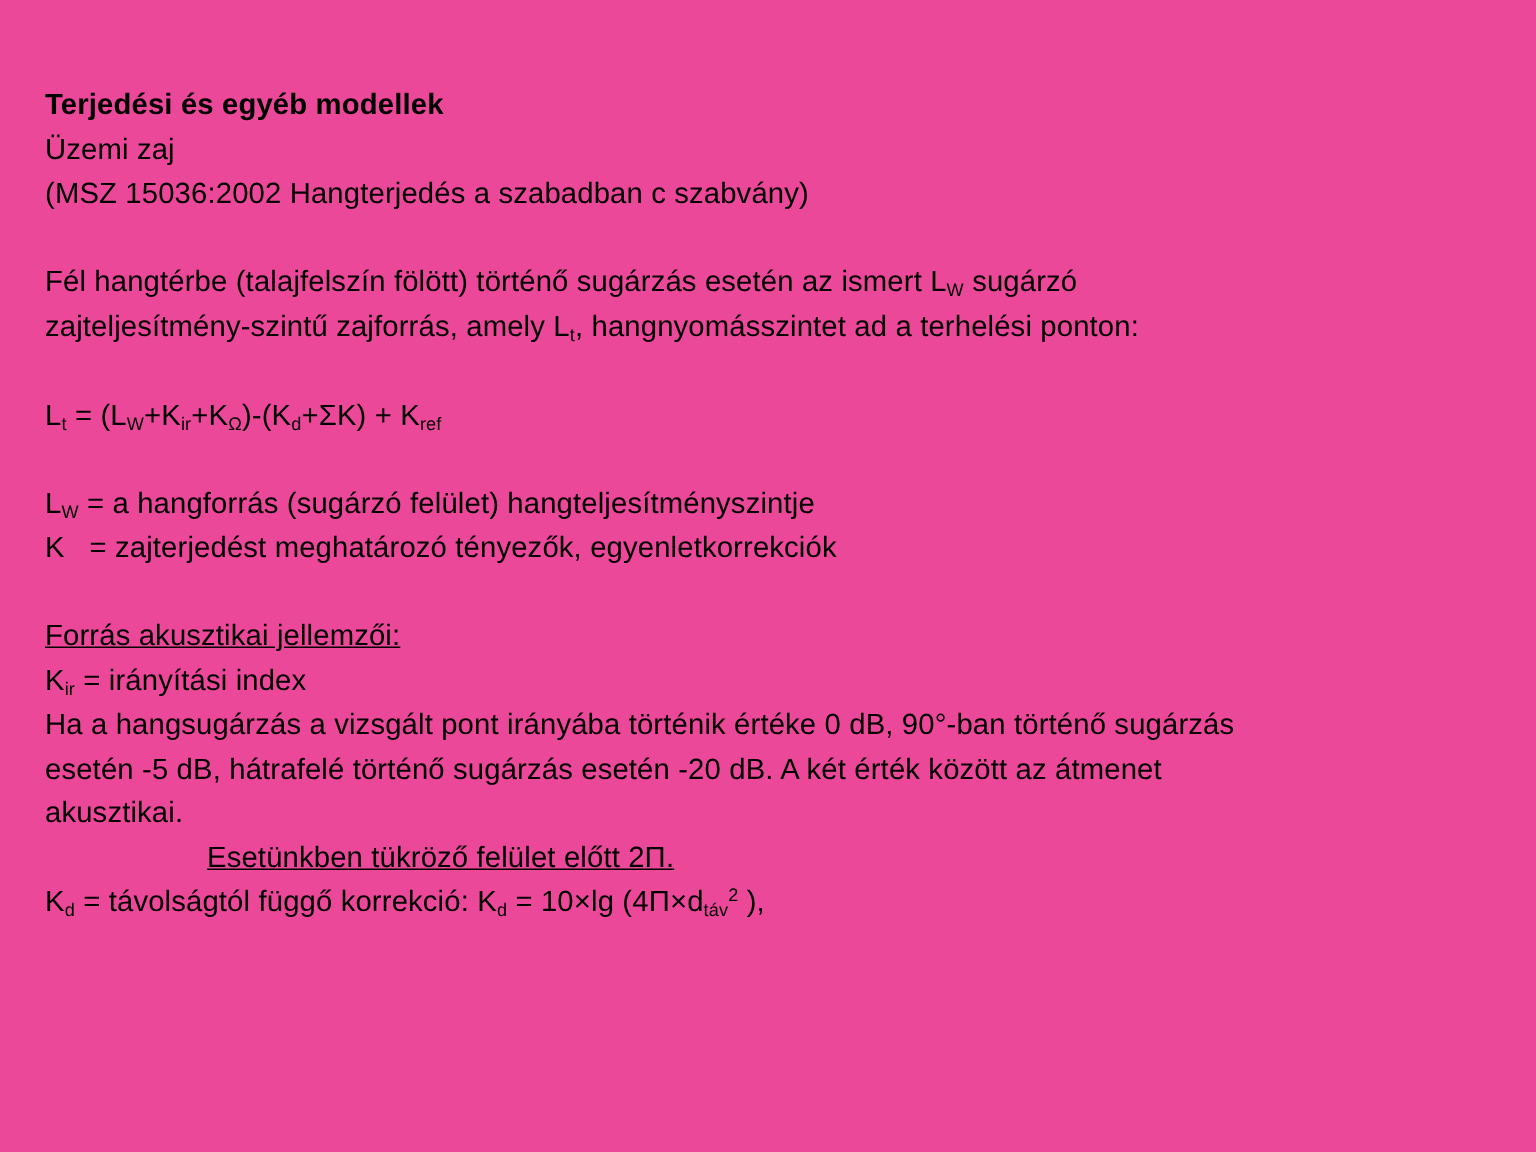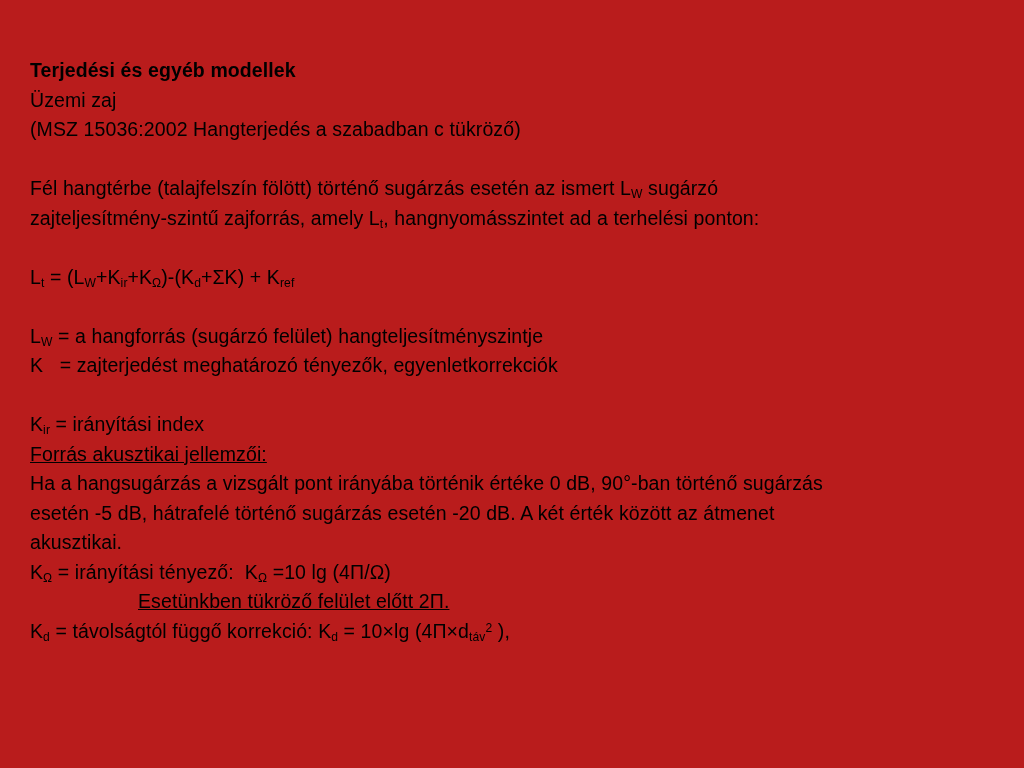--- a/index.html
+++ b/index.html
@@ -11,21 +11,21 @@
     width: 1024px;
     height: 768px;
     font-family: "Liberation Sans", sans-serif;
     color: #000000;
     overflow: hidden;
   }
   #slide {
     position: relative;
     width: 1024px;
     height: 768px;
-    background: #b91c1c;
+    background: #ec4899;
     box-sizing: border-box;
     padding: 56px 30px 0 30px;
   }
   .content {
     font-size: 19.5px;
     line-height: 29.5px;
     letter-spacing: 0.1px;
   }
   .line {
     white-space: pre-wrap;
@@ -56,41 +56,40 @@
   }
 </style>
 </head>
 <body>
 
 <div id="slide">
   <div class="content">
 
     <div class="line bold">Terjedési és egyéb modellek</div>
     <div class="line">Üzemi zaj</div>
-    <div class="line">(MSZ 15036:2002 Hangterjedés a szabadban c tükröző)</div>
+    <div class="line">(MSZ 15036:2002 Hangterjedés a szabadban c szabvány)</div>
 
     <div class="blank"></div>
 
     <div class="line"><span>Fél hangtérbe (talajfelszín fölött) történő sugárzás esetén az ismert L</span><sub>W</sub><span> sugárzó</span></div>
     <div class="line"><span>zajteljesítmény-szintű zajforrás, amely L</span><sub>t</sub><span>, hangnyomásszintet ad a terhelési ponton:</span></div>
 
     <div class="blank"></div>
 
     <div class="line"><span>L</span><sub>t</sub><span> = (L</span><sub>W</sub><span>+K</span><sub>ir</sub><span>+K</span><sub>Ω</sub><span>)-(K</span><sub>d</sub><span>+ΣK) + K</span><sub>ref</sub></div>
 
     <div class="blank"></div>
 
     <div class="line"><span>L</span><sub>W</sub><span> = a hangforrás (sugárzó felület) hangteljesítményszintje</span></div>
     <div class="line">K   = zajterjedést meghatározó tényezők, egyenletkorrekciók</div>
 
     <div class="blank"></div>
 
+    <div class="line underline">Forrás akusztikai jellemzői:</div>
     <div class="line"><span>K</span><sub>ir</sub><span> = irányítási index</span></div>
-    <div class="line underline">Forrás akusztikai jellemzői:</div>
     <div class="line">Ha a hangsugárzás a vizsgált pont irányába történik értéke 0 dB, 90°-ban történő sugárzás</div>
     <div class="line">esetén -5 dB, hátrafelé történő sugárzás esetén -20 dB. A két érték között az átmenet</div>
     <div class="line">akusztikai.</div>
-    <div class="line"><span>K</span><sub>Ω</sub><span> = irányítási tényező:  K</span><sub>Ω</sub><span> =10 lg (4Π/Ω)</span></div>
     <div class="line indent">Esetünkben tükröző felület előtt 2Π.</div>
     <div class="line"><span>K</span><sub>d</sub><span> = távolságtól függő korrekció: K</span><sub>d</sub><span> = 10×lg (4Π×d</span><sub>táv</sub><sup>2</sup><span> ),</span></div>
 
   </div>
 </div>
 
 </body></html>

